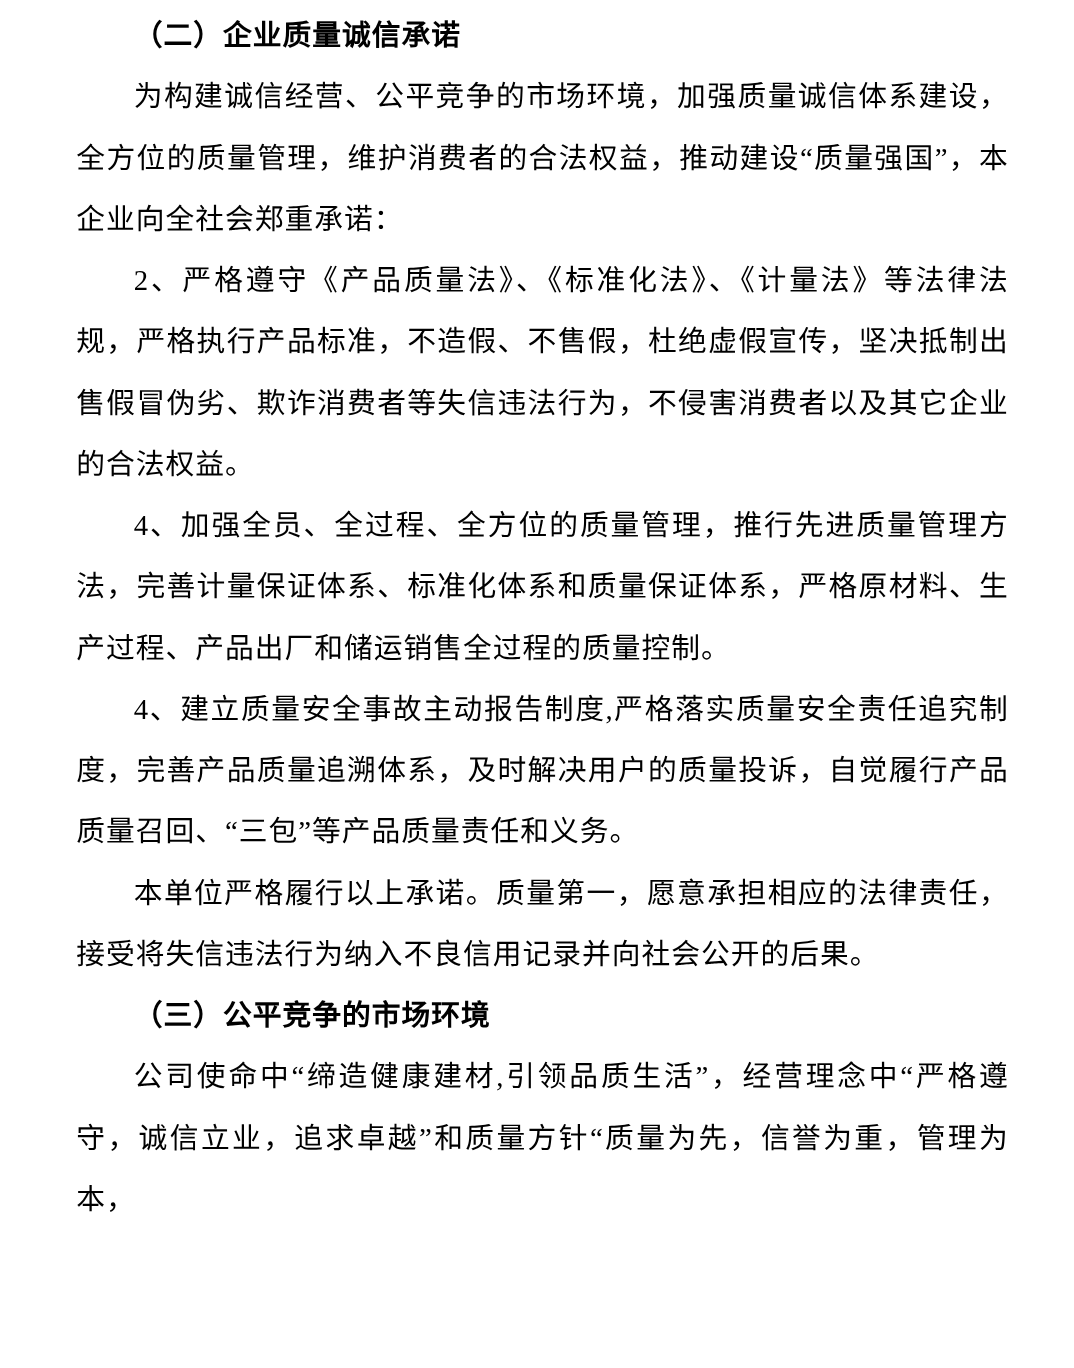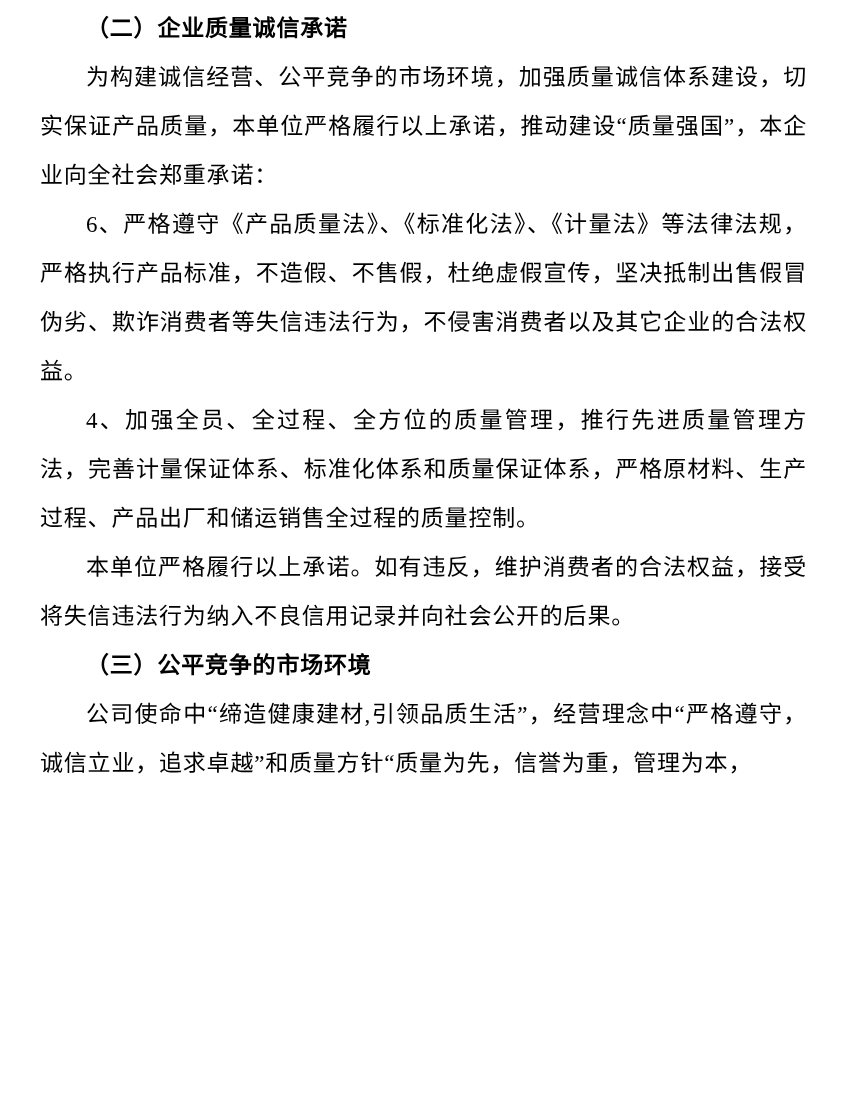--- a/index.html
+++ b/index.html
@@ -7,21 +7,21 @@
     padding: 0;
     background: #ffffff;
   }
   .page {
     position: relative;
     width: 859px;
     height: 1094px;
     background: #ffffff;
     overflow: hidden;
     box-sizing: border-box;
-    padding: 4px 52px 0 40px;
+    padding: 4px 52px 0 61px;
     color: #000000;
     font-family: "Liberation Serif", "DejaVu Serif", serif;
     font-size: 23px;
     line-height: 49px;
     letter-spacing: 0.8px;
   }
   .doc-heading {
     margin: 0;
     font-size: 23px;
     font-weight: bold;
@@ -35,27 +35,28 @@
     text-justify: inter-ideograph;
   }
 </style>
 </head>
 <body>
 
 <div class="page">
 
   <h3 class="doc-heading">（二）企业质量诚信承诺</h3>
 
-  <p class="doc-para">为构建诚信经营、公平竞争的市场环境，加强质量诚信体系建设，切实保证产品质量，本单位严格履行以上承诺，推动建设“质量强国”，本企业向全社会郑重承诺：</p>
+  <p class="doc-para">为构建诚信经营、公平竞争的市场环境，加强质量诚信体系建设，全方位的质量管理，维护消费者的合法权益，推动建设“质量强国”，本企业向全社会郑重承诺：</p>
 
 
-  <p class="doc-para">6、严格遵守《产品质量法》、《标准化法》、《计量法》等法律法规，严格执行产品标准，不造假、不售假，杜绝虚假宣传，坚决抵制出售假冒伪劣、欺诈消费者等失信违法行为，不侵害消费者以及其它企业的合法权益。</p>
+  <p class="doc-para">2、严格遵守《产品质量法》、《标准化法》、《计量法》等法律法规，严格执行产品标准，不造假、不售假，杜绝虚假宣传，坚决抵制出售假冒伪劣、欺诈消费者等失信违法行为，不侵害消费者以及其它企业的合法权益。</p>
 
   <p class="doc-para">4、加强全员、全过程、全方位的质量管理，推行先进质量管理方法，完善计量保证体系、标准化体系和质量保证体系，严格原材料、生产过程、产品出厂和储运销售全过程的质量控制。</p>
 
+  <p class="doc-para">4、建立质量安全事故主动报告制度,严格落实质量安全责任追究制度，完善产品质量追溯体系，及时解决用户的质量投诉，自觉履行产品质量召回、“三包”等产品质量责任和义务。</p>
 
-  <p class="doc-para">本单位严格履行以上承诺。如有违反，维护消费者的合法权益，接受将失信违法行为纳入不良信用记录并向社会公开的后果。</p>
+  <p class="doc-para">本单位严格履行以上承诺。质量第一，愿意承担相应的法律责任，接受将失信违法行为纳入不良信用记录并向社会公开的后果。</p>
 
   <h3 class="doc-heading">（三）公平竞争的市场环境</h3>
 
   <p class="doc-para">公司使命中“缔造健康建材,引领品质生活”，经营理念中“严格遵守，诚信立业，追求卓越”和质量方针“质量为先，信誉为重，管理为本，</p>
 
 </div>
 
 </body></html>

